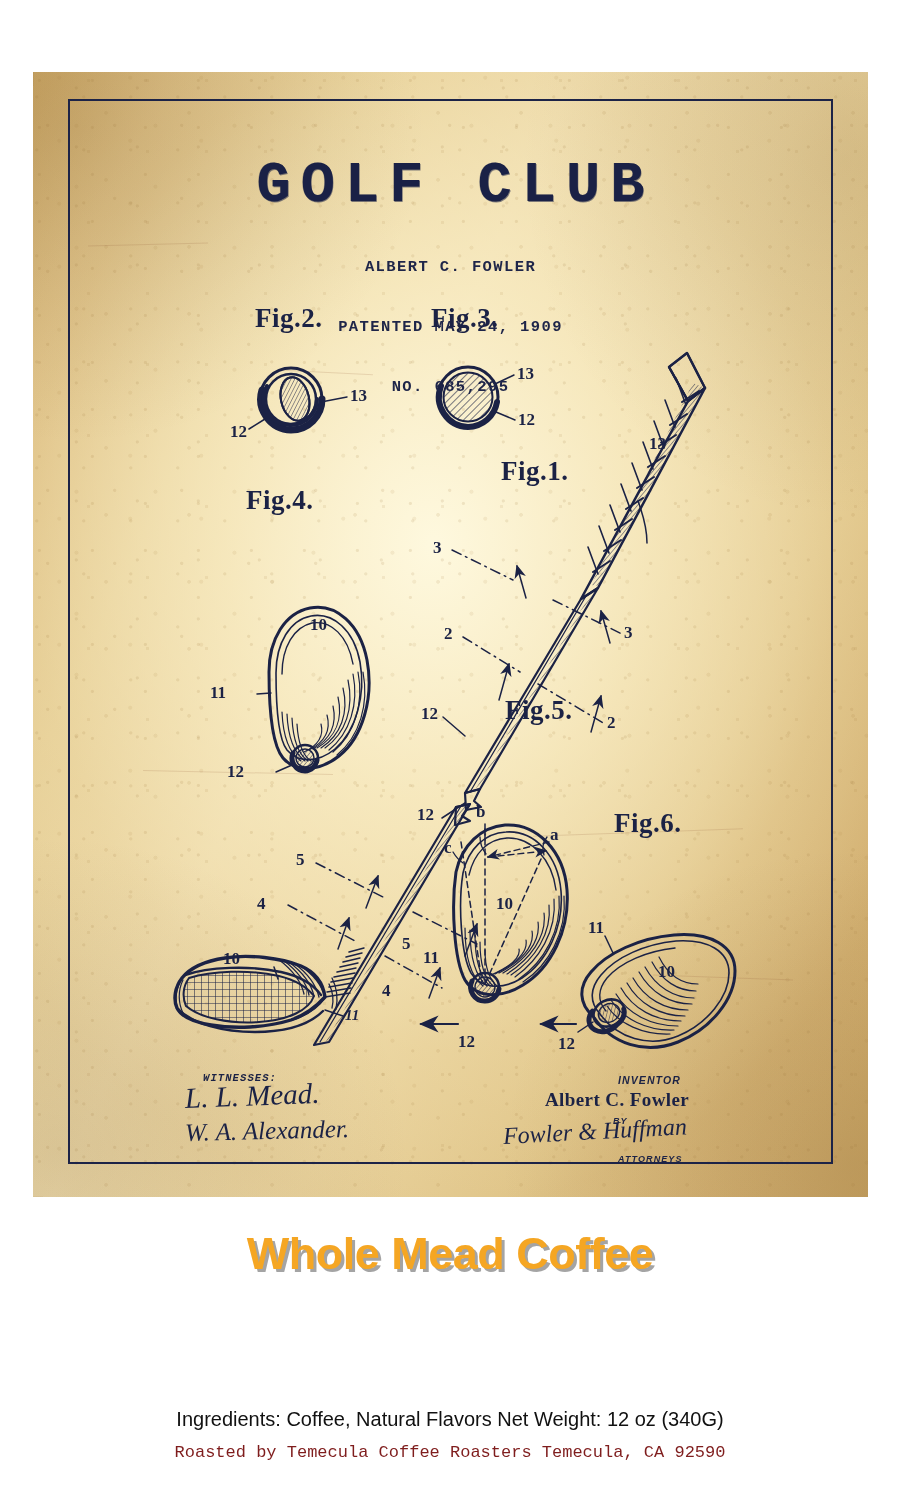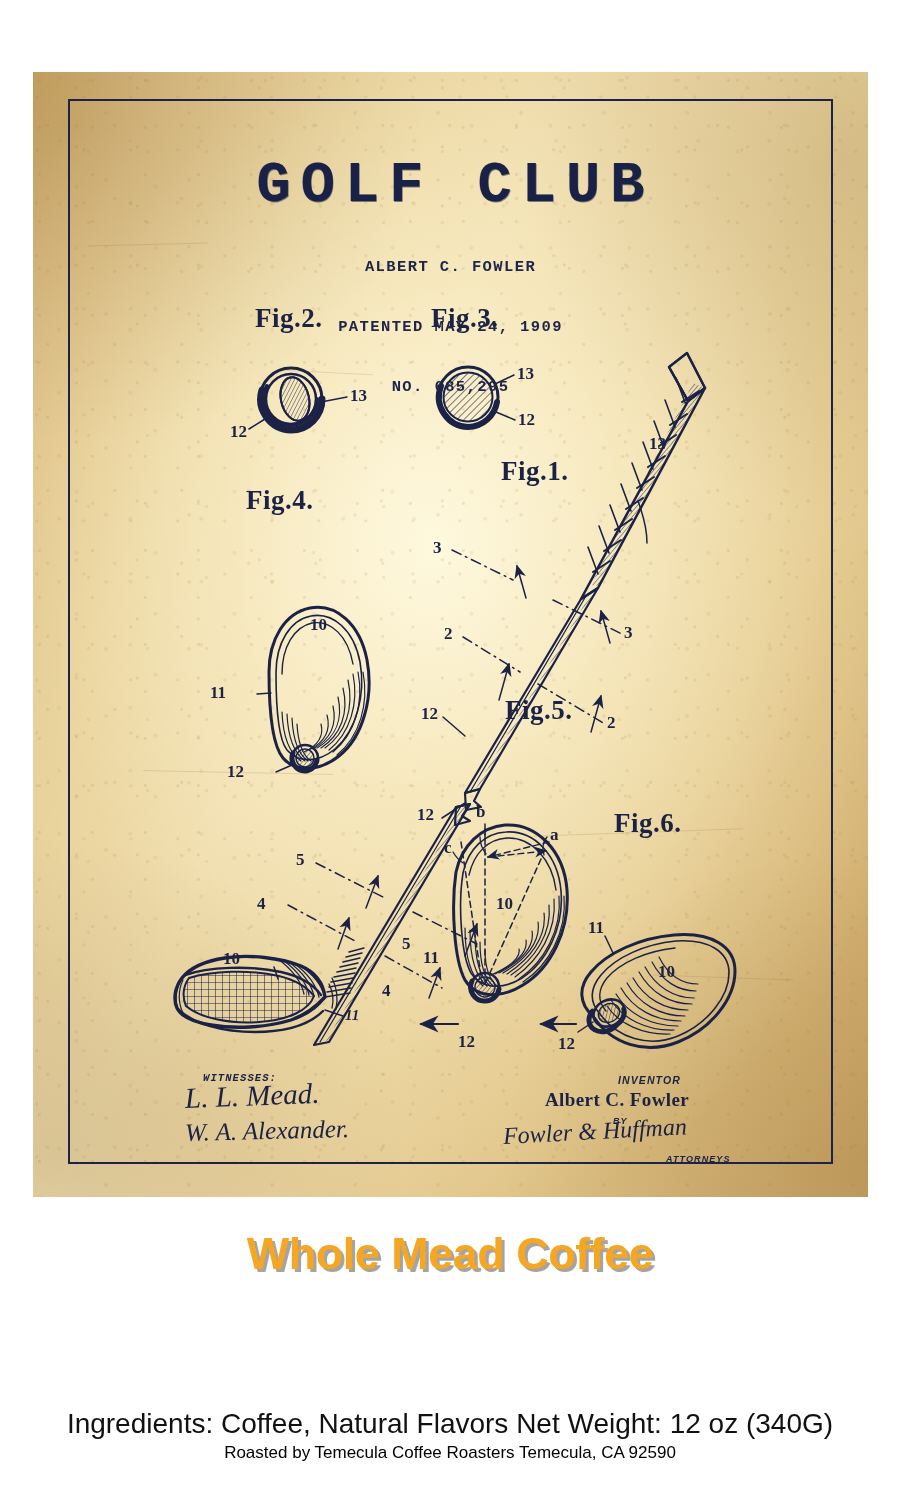--- a/index.html
+++ b/index.html
@@ -161,29 +161,29 @@
     font-size: 45px;
     line-height: 52px;
     letter-spacing: -0.5px;
     color: #F5A623;
     text-shadow: 3px 3px 0 rgba(90,90,90,0.55);
   }
   #ingredients {
     position: absolute; left: 0; right: 0; top: 1408px;
     text-align: center;
     font-family: "Liberation Sans", sans-serif;
-    font-size: 28px;
+    font-size: 20px;
     color: #111111;
   }
   #roaster {
     position: absolute; left: 0; right: 0; top: 1443px;
     text-align: center;
-    font-family: Liberation Sans, sans-serif;
+    font-family: Liberation Mono, monospace;
     font-size: 17px;
-    color: #000000;
+    color: #7f1d1d;
   }
 </style>
 </head>
 <body>
 
 <div id="page">
 
   <div id="paper">
 
     <div class="scratch" style="left:55px;top:172px;width:120px;height:1px;transform:rotate(-1.5deg);"></div>
@@ -571,21 +571,21 @@
     <div class="sheet-text ref" style="left:525px;top:962px;">12</div>
 
     <div class="sheet-text caps-small" style="left:170px;top:1000px;font-family:Liberation Mono, monospace;">WITNESSES:</div>
     <div class="sheet-text signature" style="left:152px;top:1010px;">L. L. Mead.</div>
     <div class="sheet-text signature s2" style="left:152px;top:1047px;">W. A. Alexander.</div>
 
     <div class="sheet-text caps-small" style="left:585px;top:1002px;">INVENTOR</div>
     <div class="sheet-text inventor-name" style="left:512px;top:1017px;">Albert C. Fowler</div>
     <div class="sheet-text caps-small" style="left:580px;top:1044px;font-size:9px;">BY</div>
     <div class="sheet-text signature s3" style="left:470px;top:1051px;">Fowler &amp; Huffman</div>
-    <div class="sheet-text caps-small" style="left:585px;top:1082px;font-size:9px;margin-left:48px;">ATTORNEYS</div>
+    <div class="sheet-text caps-small" style="left:585px;top:1082px;font-size:9px;">ATTORNEYS</div>
   </div>
 
   <div id="label-block">
     <div class="headline">Whole Mead Coffee</div>
   </div>
 
   <div id="ingredients">Ingredients: Coffee, Natural Flavors   Net Weight: 12 oz (340G)</div>
   <div id="roaster">Roasted by Temecula Coffee Roasters Temecula, CA 92590</div>
 
 </div>

